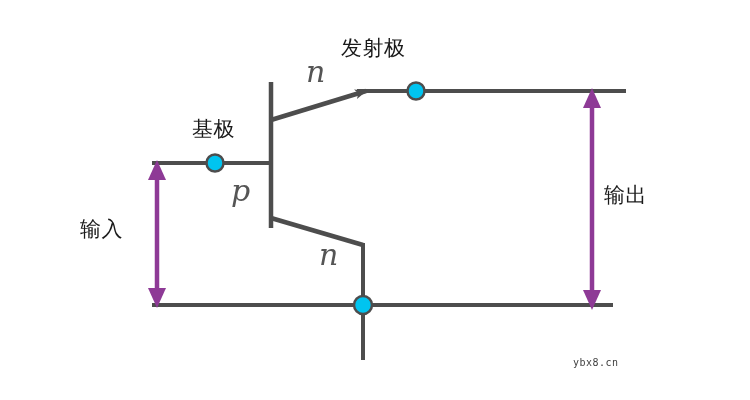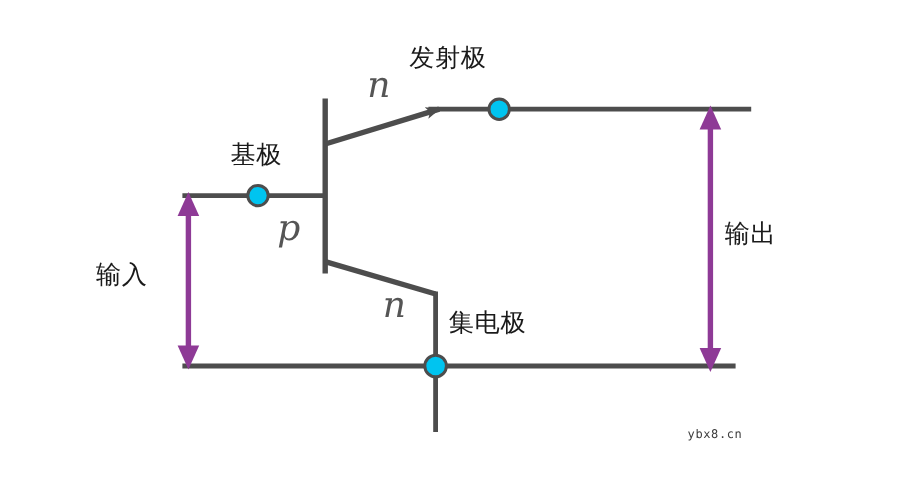--- a/index.html
+++ b/index.html
@@ -100,21 +100,20 @@
 
     <circle cx="215" cy="163" r="8.5" fill="#00c4f0" stroke="#4d4d4d" stroke-width="2.5"></circle>
     <circle cx="416" cy="91" r="8.5" fill="#00c4f0" stroke="#4d4d4d" stroke-width="2.5"></circle>
     <circle cx="363" cy="305" r="9" fill="#00c4f0" stroke="#4d4d4d" stroke-width="2.5"></circle>
   </svg>
 
   <div class="label cn-label" id="label-base">基极</div>
 
   <div class="label cn-label" id="label-emitter">发射极</div>
 
-  <div class="label cn-label" id="label-collector">集电极</div>
 
   <div class="label cn-label" id="label-input">输入</div>
 
   <div class="label cn-label" id="label-output">输出</div>
 
   <div class="label region-label" id="label-n-top">n</div>
 
   <div class="label region-label" id="label-p-mid">p</div>
 
   <div class="label region-label" id="label-n-bot">n</div>

